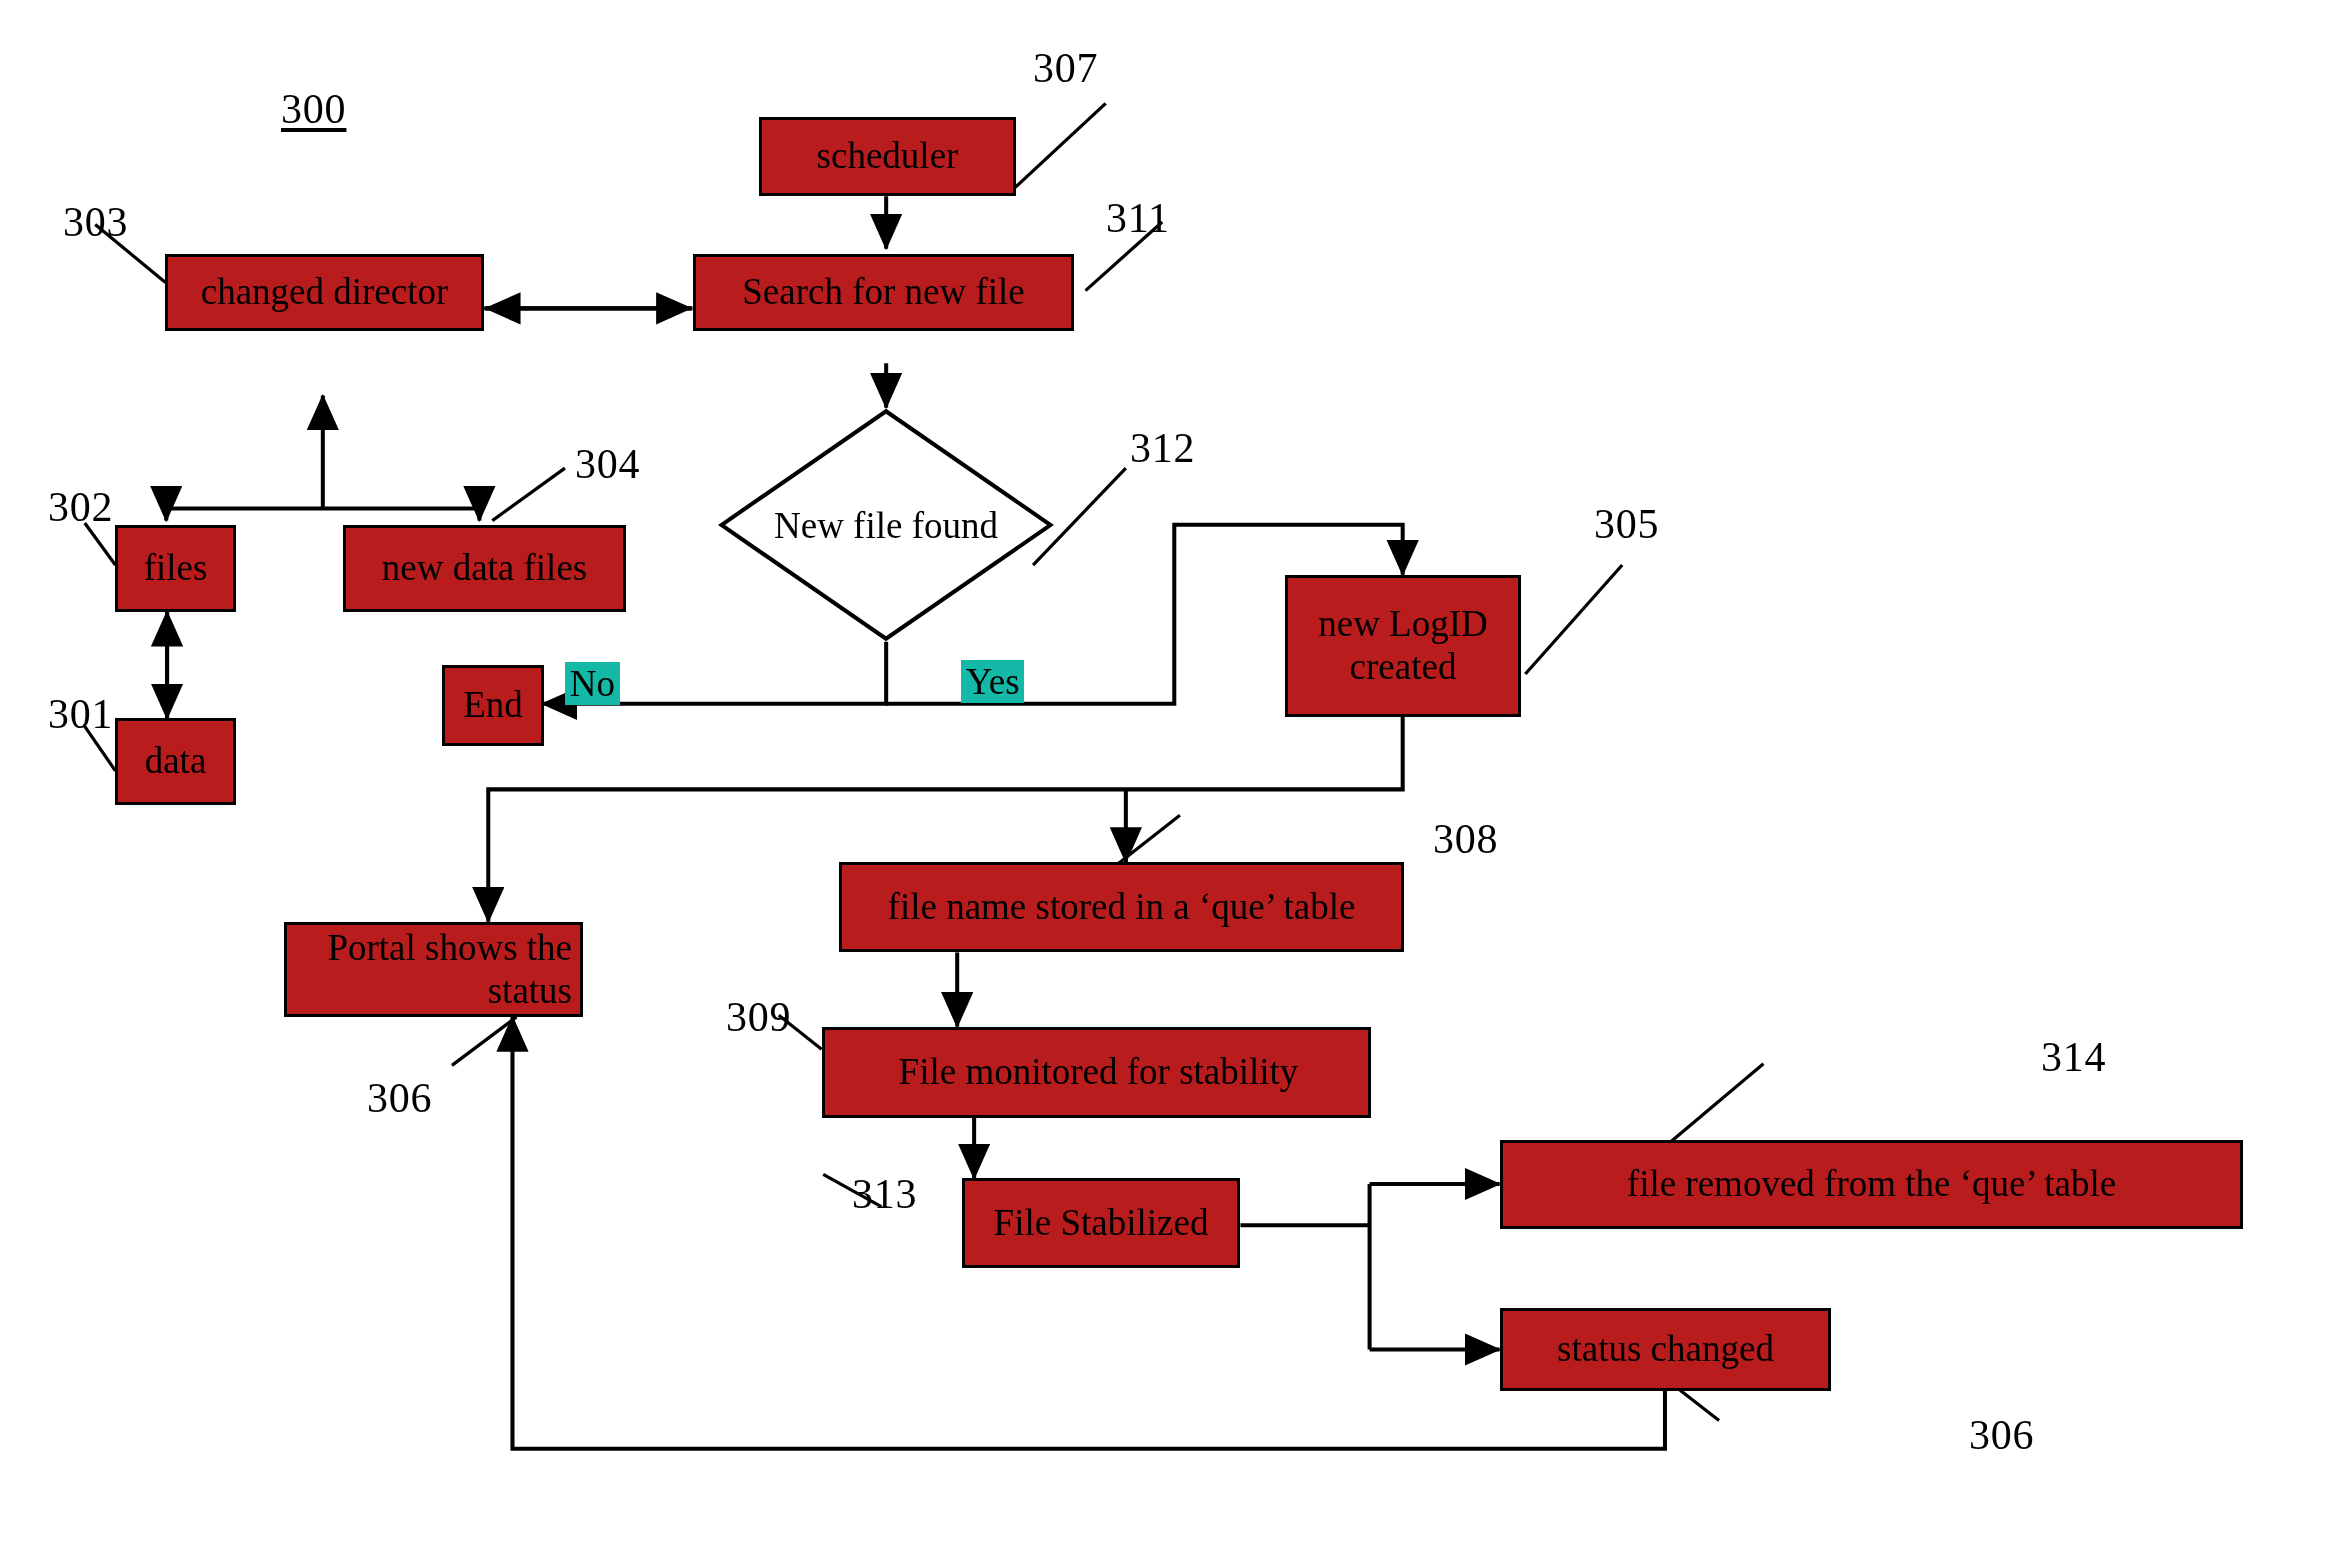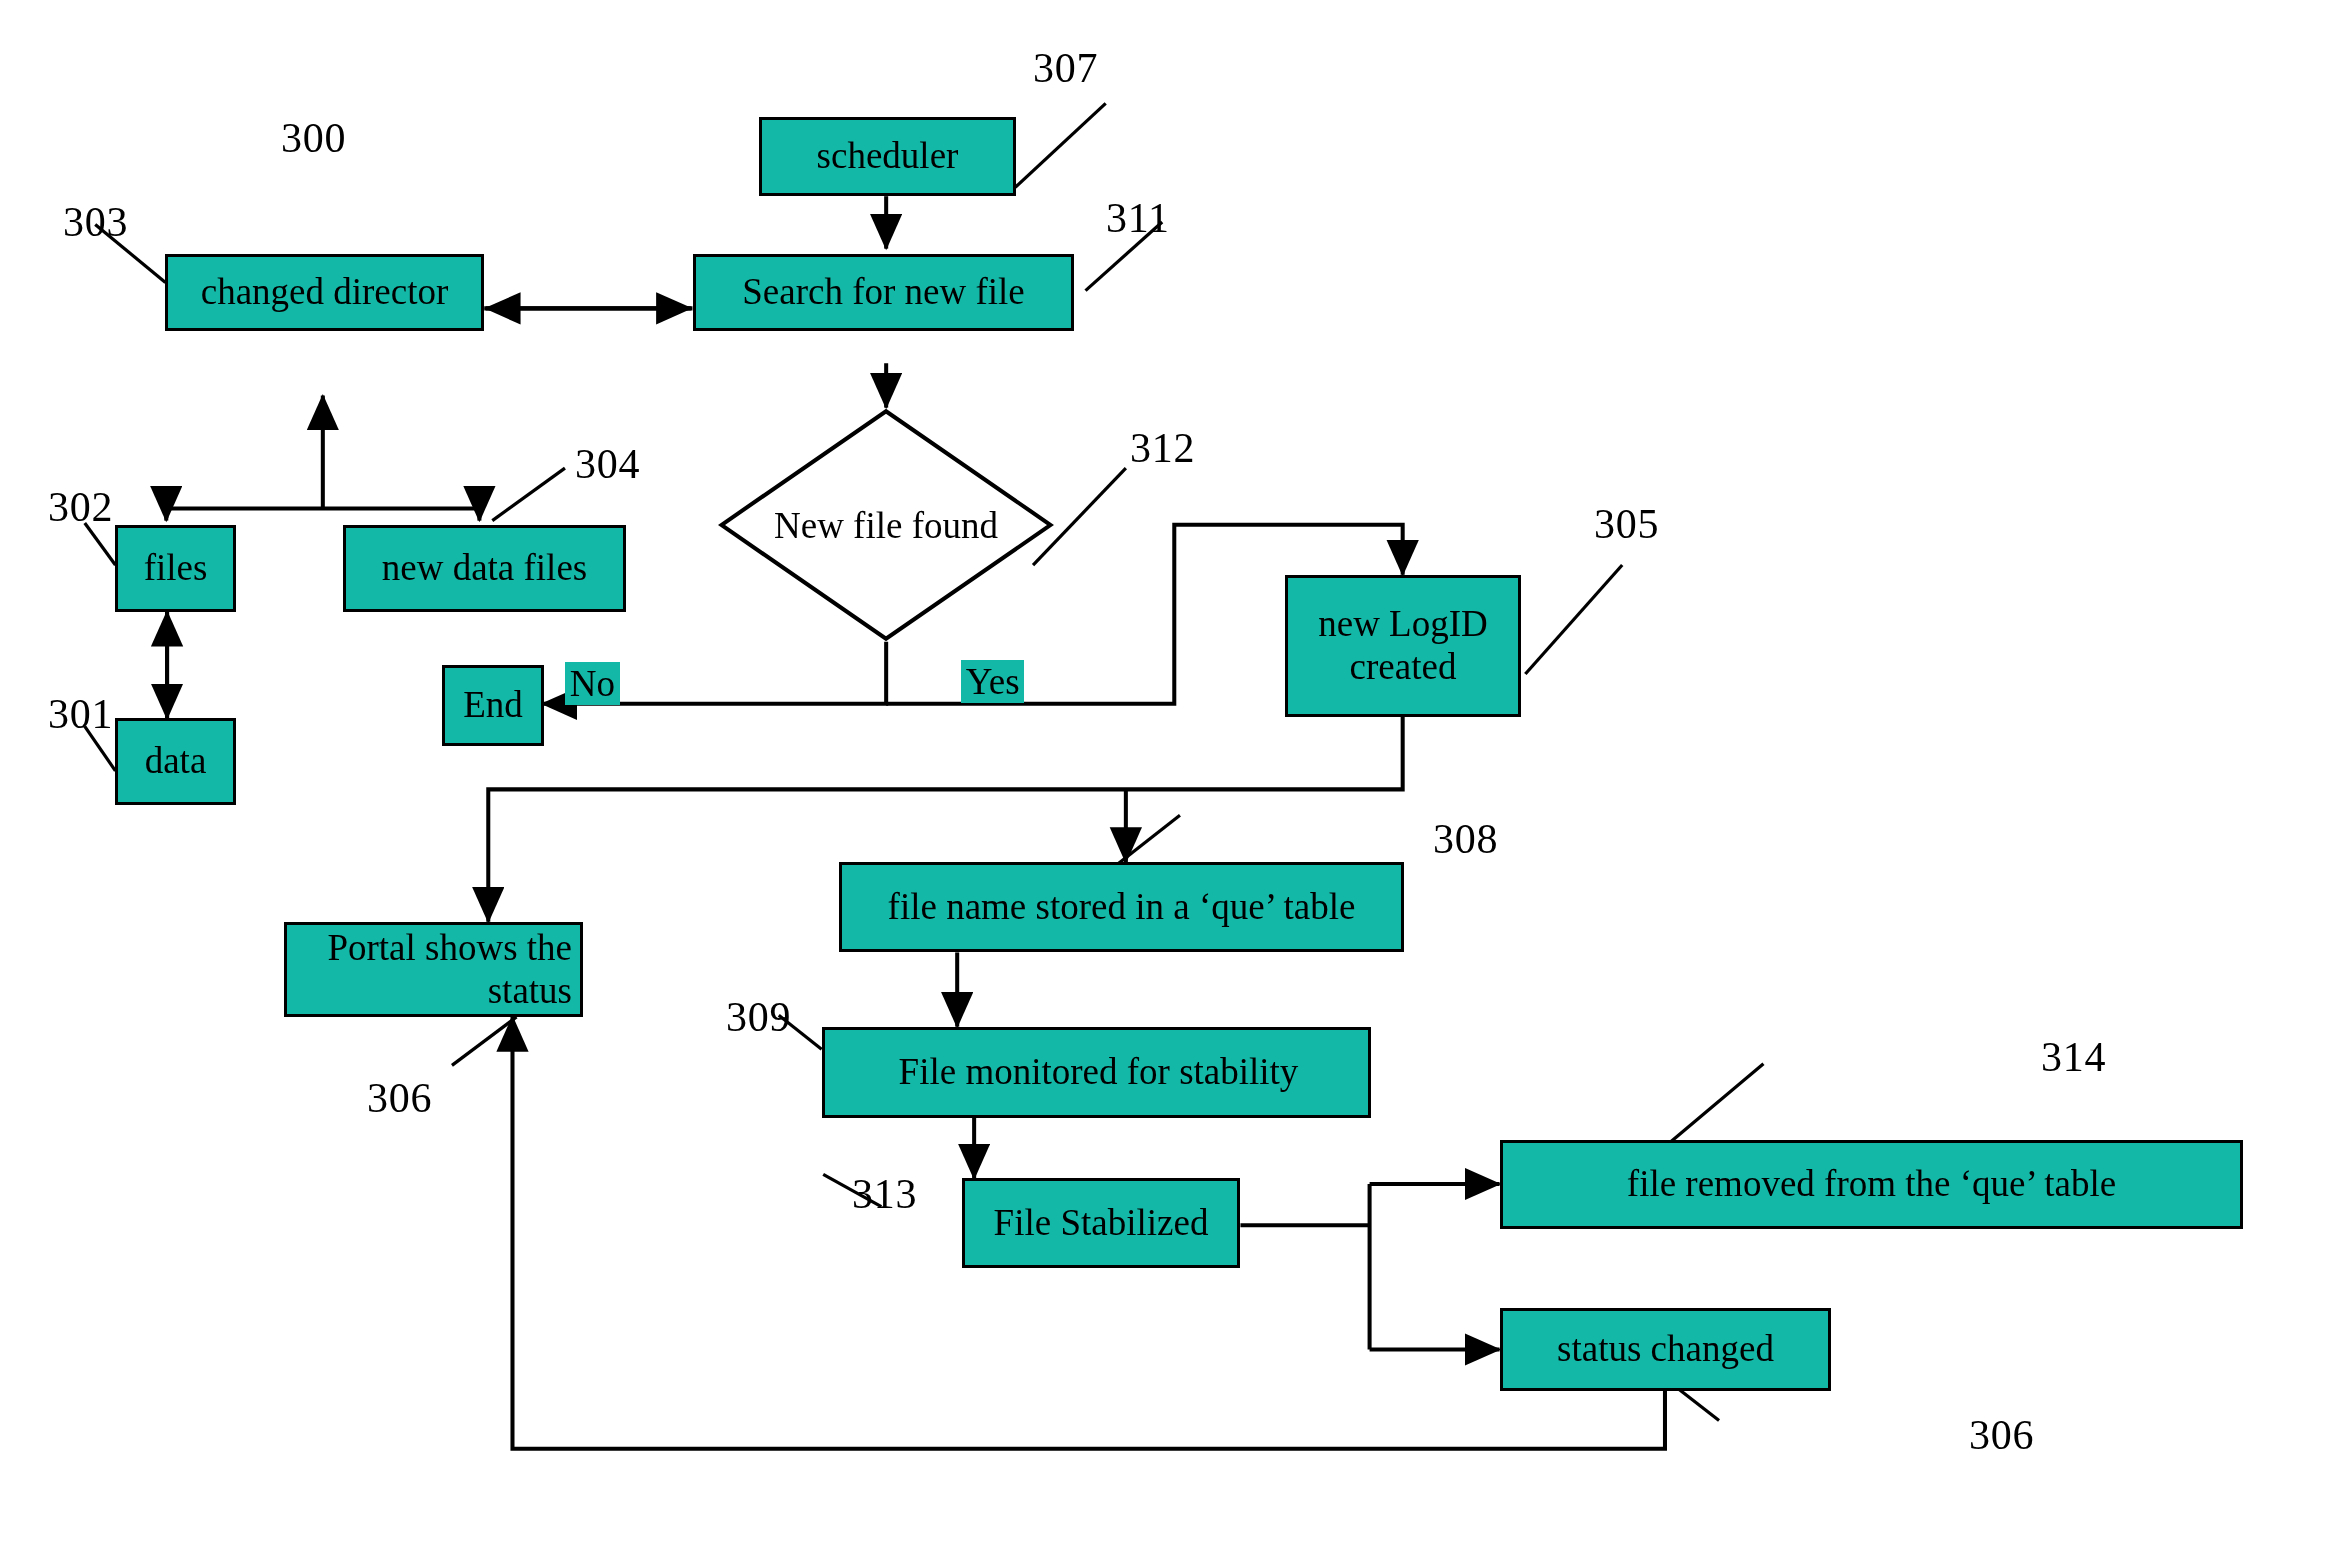--- a/index.html
+++ b/index.html
@@ -21,39 +21,39 @@
     left: 0;
     top: 0;
     width: 2330px;
     height: 1561px;
     pointer-events: none;
   }
   .node {
     position: absolute;
     box-sizing: border-box;
     border: 3.2px solid #000000;
-    background: #14b8a6;
+    background: #b91c1c;
     display: flex;
     align-items: center;
     justify-content: center;
     text-align: center;
     line-height: 1.15;
     font-size: 37px;
     padding: 0 8px;
     white-space: pre-line;
   }
   .ref {
     position: absolute;
     font-size: 42px;
     letter-spacing: 0.8px;
     white-space: nowrap;
   }
   .ref.underlined {
+    text-decoration: underline;
     text-underline-offset: 4.8px;
-    margin-top: 29px;
   }
   .edge-label {
     position: absolute;
     font-size: 37px;
     white-space: nowrap;
     background: #14b8a6;
     padding: 0 4.8px;
   }
   .diamond-wrap {
     position: absolute;

